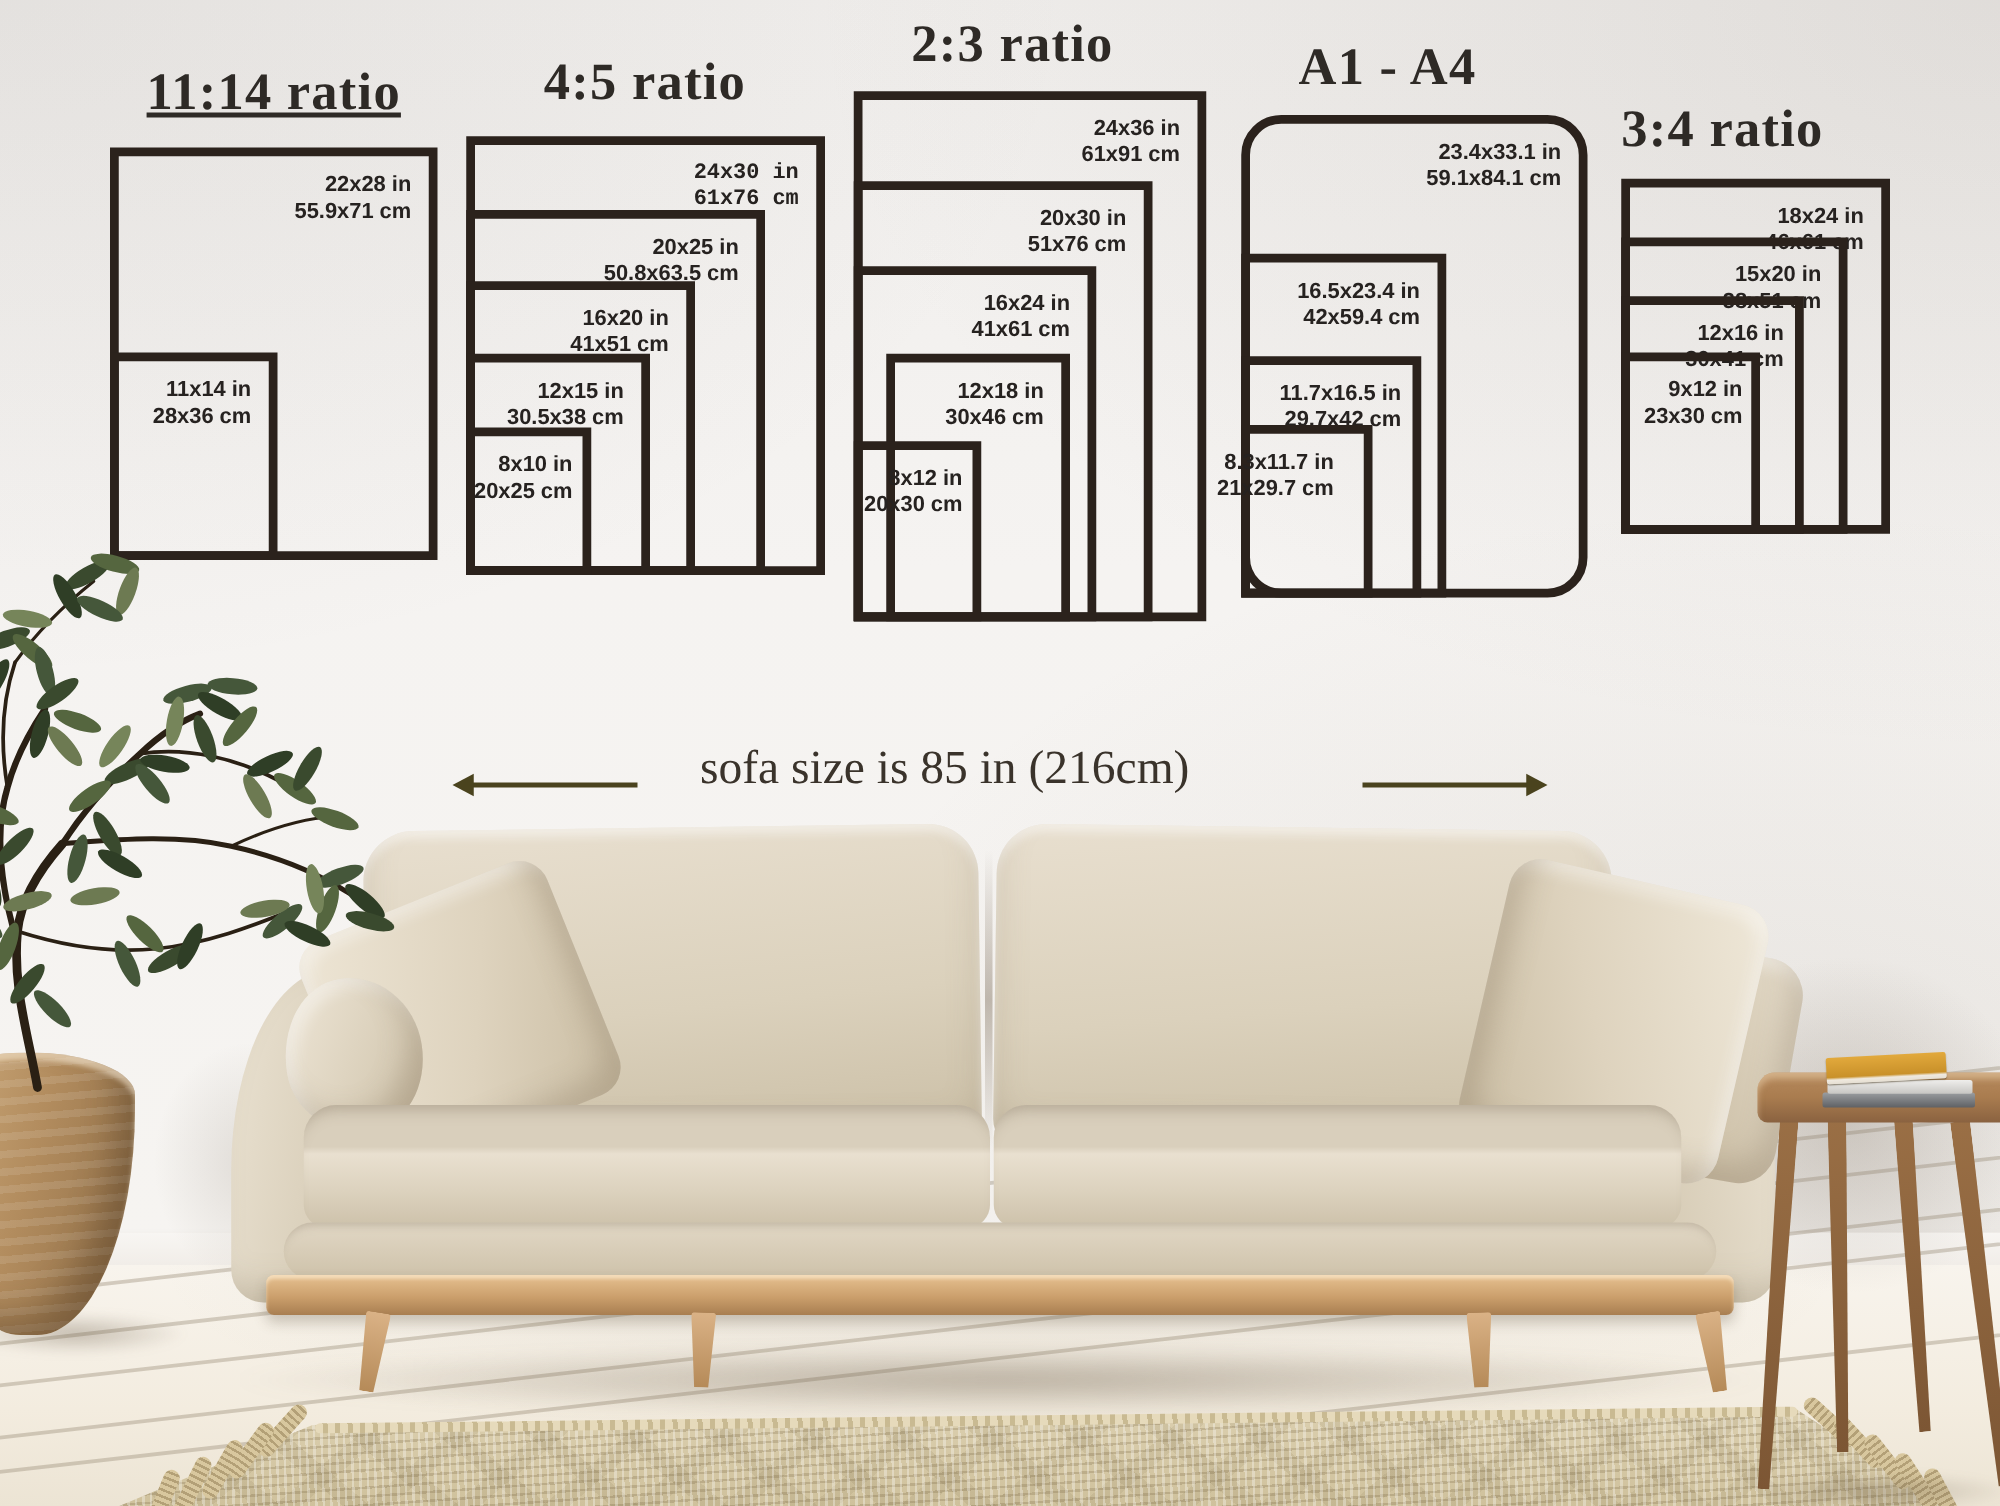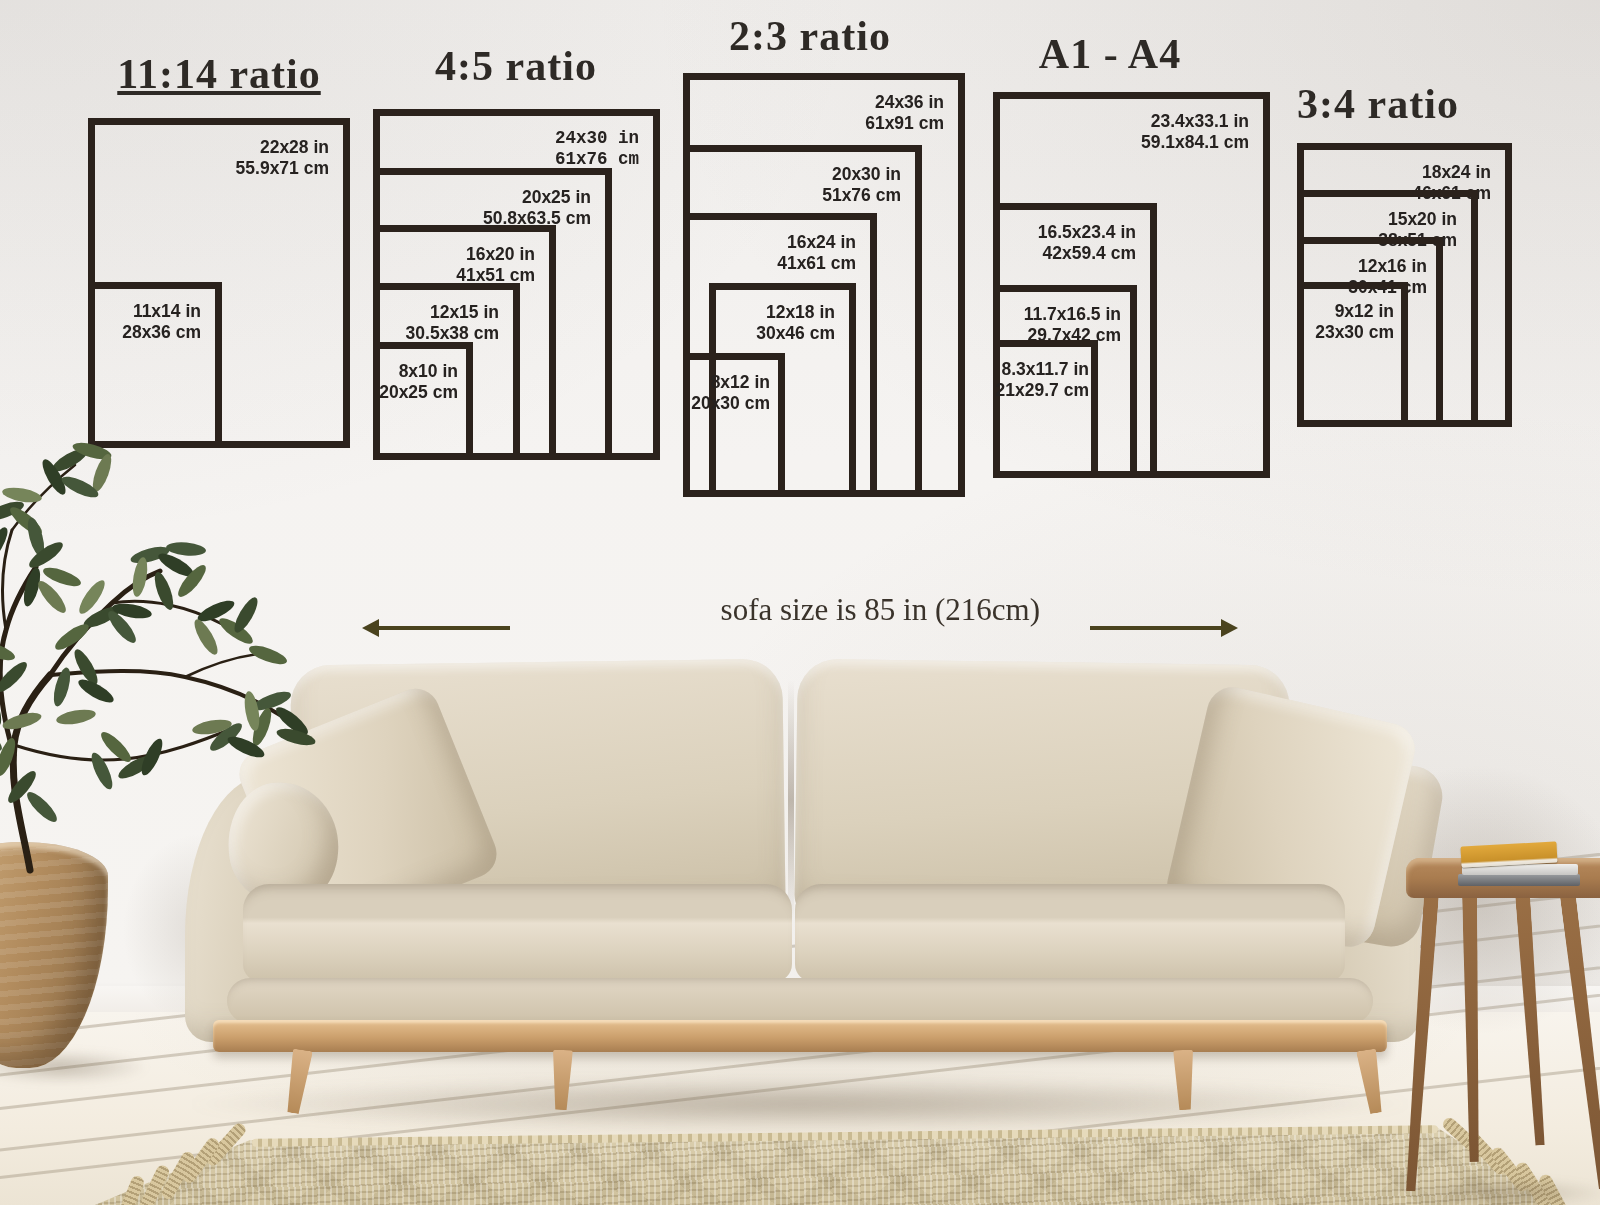--- a/index.html
+++ b/index.html
@@ -22,22 +22,22 @@
   .plank{position:absolute;height:3px;width:1900px;background:rgba(150,138,116,.38);
     transform:rotate(-6.5deg);transform-origin:left center;border-radius:2px;}
   
   .group{position:absolute;}
   .fbox{position:absolute;left:0;bottom:0;border:7px solid #2b221c;box-sizing:border-box;}
   .sz{position:absolute;top:12px;right:14px;text-align:right;white-space:nowrap;
       font-weight:700;font-size:17.5px;line-height:21px;color:#262220;}
   .gtitle{position:absolute;text-align:center;font-family:"Liberation Serif",serif;
       font-size:42px;font-weight:600;color:#2e2a26;letter-spacing:1px;white-space:nowrap;}
   
-  .sofa-note{position:absolute;left:560px;top:592px;width:480px;text-align:right;
-      font-family:"Liberation Serif",serif;font-size:31px;color:#3a332b;}
+  .sofa-note{position:absolute;left:560px;top:592px;width:480px;text-align:left;
+      font-family:"Liberation Serif",serif;font-size:38px;color:#3a332b;}
   .arrow{position:absolute;top:626px;height:4px;background:#4a431e;}
   .arrow.l::before{content:"";position:absolute;left:-16px;top:-7px;
       border:9px solid transparent;border-right:17px solid #4a431e;border-left:none;}
   .arrow.r::after{content:"";position:absolute;right:-16px;top:-7px;
       border:9px solid transparent;border-left:17px solid #4a431e;border-right:none;}
   
   .shadow{position:absolute;border-radius:50%;}
   .backcush{position:absolute;top:662px;width:492px;height:262px;
       border-radius:40px 40px 26px 26px;
       background:linear-gradient(175deg,#e8dfcf 0%,#dbd1bc 55%,#c9bda4 100%);
@@ -174,40 +174,40 @@
     </div>
     <div class="fbox" style="width:102px;height:144px;">
       <div class="sz" style="right:8px;">
         <span style="display:block">8x12 in</span>
         <span style="display:block">20x30 cm</span>
         </div>
     </div>
   </div>
 
   <div class="group" style="left:993px;top:92px;width:277px;height:386px;">
-    <div class="fbox" style="width:277px;height:386px;">
+    <div class="fbox" style="width:277px;height:386px;border-radius:32px;">
       <div class="sz">
         <span style="display:block">23.4x33.1 in</span>
         <span style="display:block">59.1x84.1 cm</span>
         </div>
     </div>
     <div class="fbox" style="width:164px;height:275px;">
       <div class="sz">
         <span style="display:block">16.5x23.4 in</span>
         <span style="display:block">42x59.4 cm</span>
         </div>
     </div>
     <div class="fbox" style="width:144px;height:193px;">
       <div class="sz" style="right:9px;">
         <span style="display:block">11.7x16.5 in</span>
         <span style="display:block">29.7x42 cm</span>
         </div>
     </div>
     <div class="fbox" style="width:105px;height:138px;">
-      <div class="sz" style="right:2px;">
+      <div class="sz" style="right:24px;">
         <span style="display:block">8.3x11.7 in</span>
         <span style="display:block">21x29.7 cm</span>
         </div>
     </div>
   </div>
 
   <div class="group" style="left:1297px;top:143px;width:215px;height:284px;">
     <div class="fbox" style="width:215px;height:284px;">
       <div class="sz">
         <span style="display:block">18x24 in</span>

